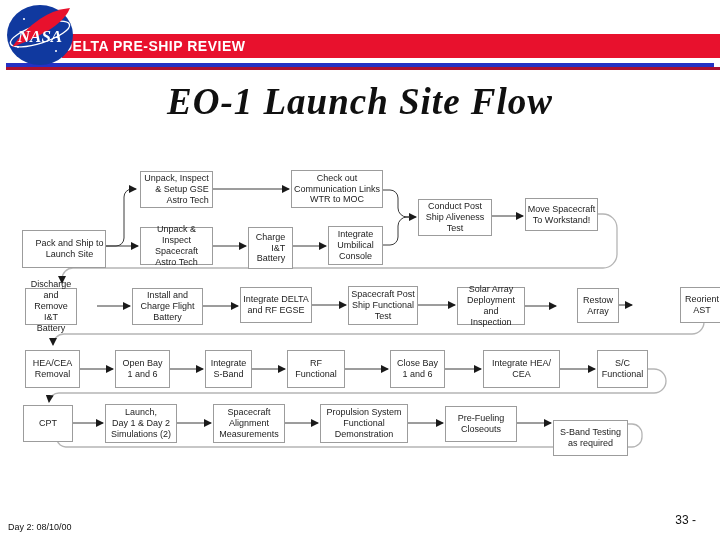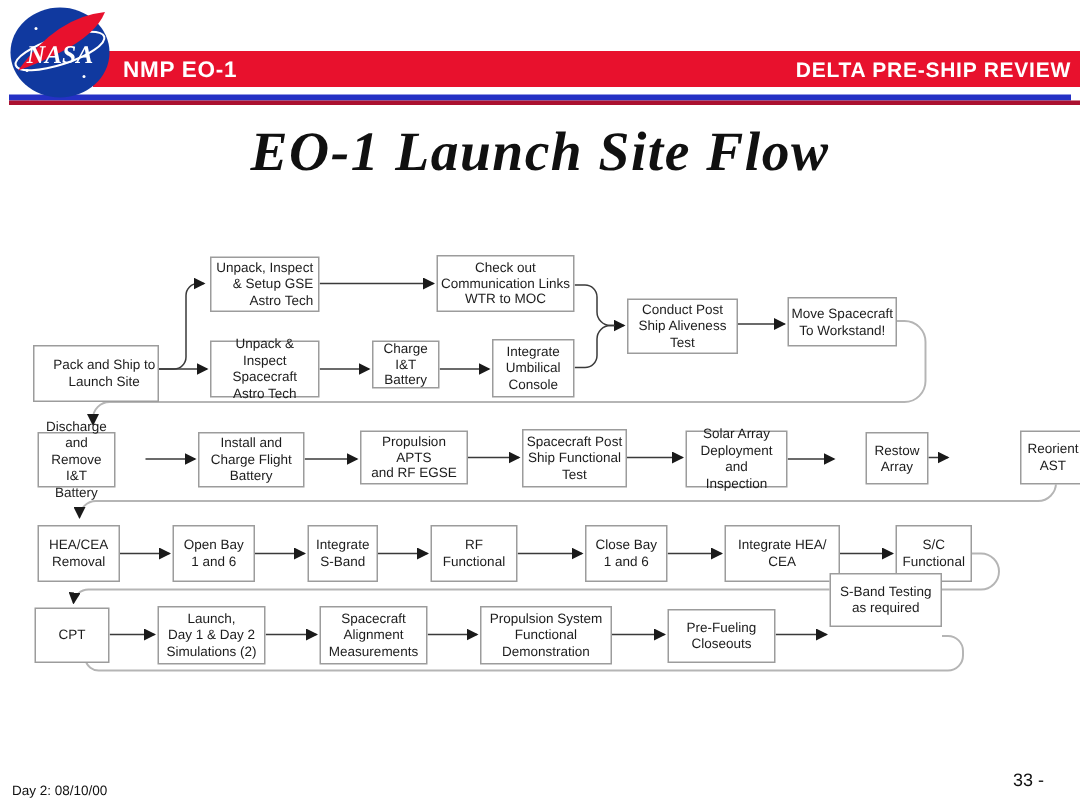--- a/index.html
+++ b/index.html
@@ -31,21 +31,20 @@
   
   .footer-date{position:absolute;left:8px;top:522px;font-size:9px;color:#111;}
   .page-number{position:absolute;right:24px;top:513px;font-size:12px;color:#111;}
 </style>
 </head>
 <body>
 
 <div class="slide">
 
   <div class="header-bar">
-    <span class="header-left">NMP EO-1</span>
     <span class="header-right">DELTA PRE-SHIP REVIEW</span>
   </div>
   <div class="divider-blue"></div>
   <div class="divider-maroon"></div>
 
   <svg class="nasa-logo" viewBox="0 0 72 64">
     <ellipse cx="36" cy="32" rx="33" ry="30" fill="#10399f"></ellipse>
     <circle cx="20" cy="16" r="1" fill="#fff"></circle>
     <circle cx="52" cy="48" r="1" fill="#fff"></circle>
     <circle cx="14" cy="44" r="1" fill="#fff"></circle>
@@ -104,38 +103,38 @@
 Launch Site</div>
         <div class="flow-box" style="left: 140px; top: 171px; width: 73px; height: 37px; text-align: right;">Unpack, Inspect
 &amp; Setup GSE
 Astro Tech</div>
         <div class="flow-box" style="left: 140px; top: 227px; width: 73px; height: 38px;">Unpack &amp; Inspect
 Spacecraft
 Astro Tech</div>
         <div class="flow-box" style="left: 291px; top: 170px; width: 92px; height: 38px;">Check out
 Communication Links
 WTR to MOC</div>
-        <div class="flow-box" style="left: 248px; top: 227px; width: 45px; height: 32px;">Charge
+        <div class="flow-box" style="left: 248px; top: 227px; width: 45px; height: 42px; text-align: right;">Charge
 I&amp;T
 Battery</div>
         <div class="flow-box" style="left: 328px; top: 226px; width: 55px; height: 39px;">Integrate
 Umbilical
 Console</div>
         <div class="flow-box" style="left: 418px; top: 199px; width: 74px; height: 37px;">Conduct Post
 Ship  Aliveness
 Test</div>
         <div class="flow-box" style="left: 525px; top: 198px; width: 73px; height: 33px;">Move Spacecraft
 To Workstand!</div>
         <div class="flow-box" style="left: 25px; top: 288px; width: 52px; height: 37px;">Discharge and
 Remove I&amp;T
 Battery</div>
         <div class="flow-box" style="left: 132px; top: 288px; width: 71px; height: 37px;">Install and
 Charge Flight
 Battery</div>
-        <div class="flow-box" style="left: 240px; top: 287px; width: 72px; height: 36px;">Propulsion APTS
+        <div class="flow-box" style="left: 240px; top: 287px; width: 72px; height: 36px;">Integrate DELTA
 and RF EGSE</div>
         <div class="flow-box" style="left: 348px; top: 286px; width: 70px; height: 39px;">Spacecraft Post
 Ship Functional
 Test</div>
         <div class="flow-box" style="left: 457px; top: 287px; width: 68px; height: 38px;">Solar Array
 Deployment and
 Inspection</div>
         <div class="flow-box" style="left: 558px; top: 288px; width: 42px; height: 35px; margin-left: 19px;">Restow
 Array</div>
         <div class="flow-box" style="left: 648px; top: 287px; width: 44px; height: 36px; margin-left: 32px;">Reorient
@@ -159,21 +158,21 @@
 Day 1 &amp; Day 2
 Simulations (2)</div>
         <div class="flow-box" style="left: 213px; top: 404px; width: 72px; height: 39px;">Spacecraft
 Alignment
 Measurements</div>
         <div class="flow-box" style="left: 320px; top: 404px; width: 88px; height: 39px;">Propulsion System
 Functional
 Demonstration</div>
         <div class="flow-box" style="left: 445px; top: 406px; width: 72px; height: 36px;">Pre-Fueling
 Closeouts</div>
-        <div class="flow-box" style="left: 553px; top: 382px; width: 75px; height: 36px;">S-Band Testing
+        <div class="flow-box" style="left: 553px; top: 420px; width: 75px; height: 36px;">S-Band Testing
 as required</div>
       </div>
   </div>
 
   <div class="footer-date">Day 2:  08/10/00</div>
   <div class="page-number">33 -</div>
 
 </div>
 
 </body></html>

